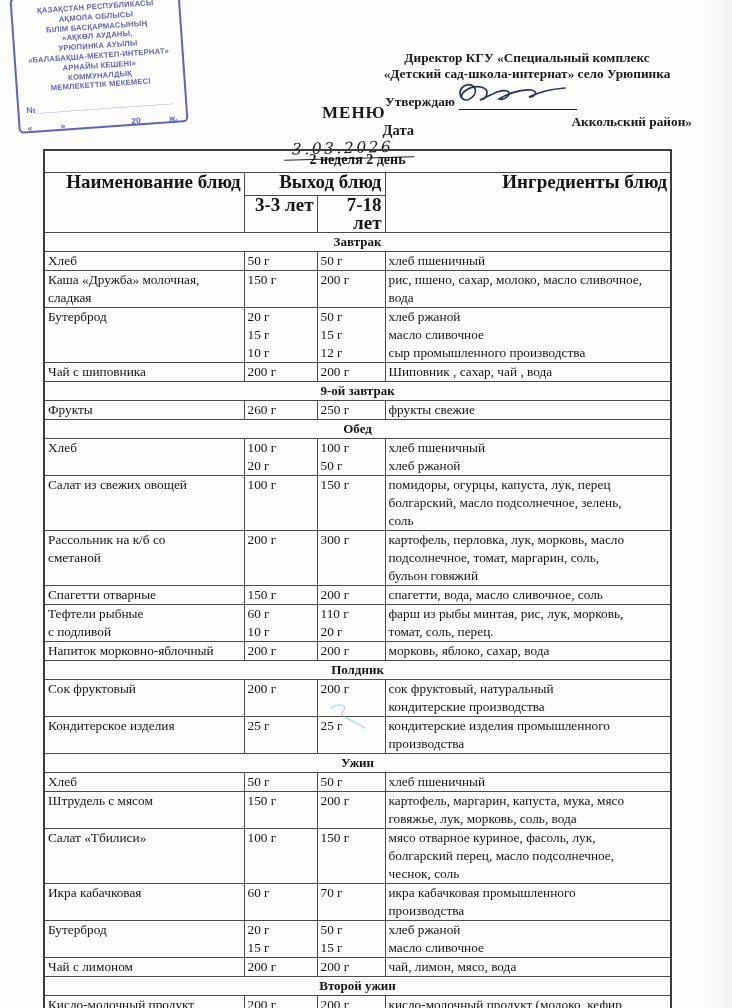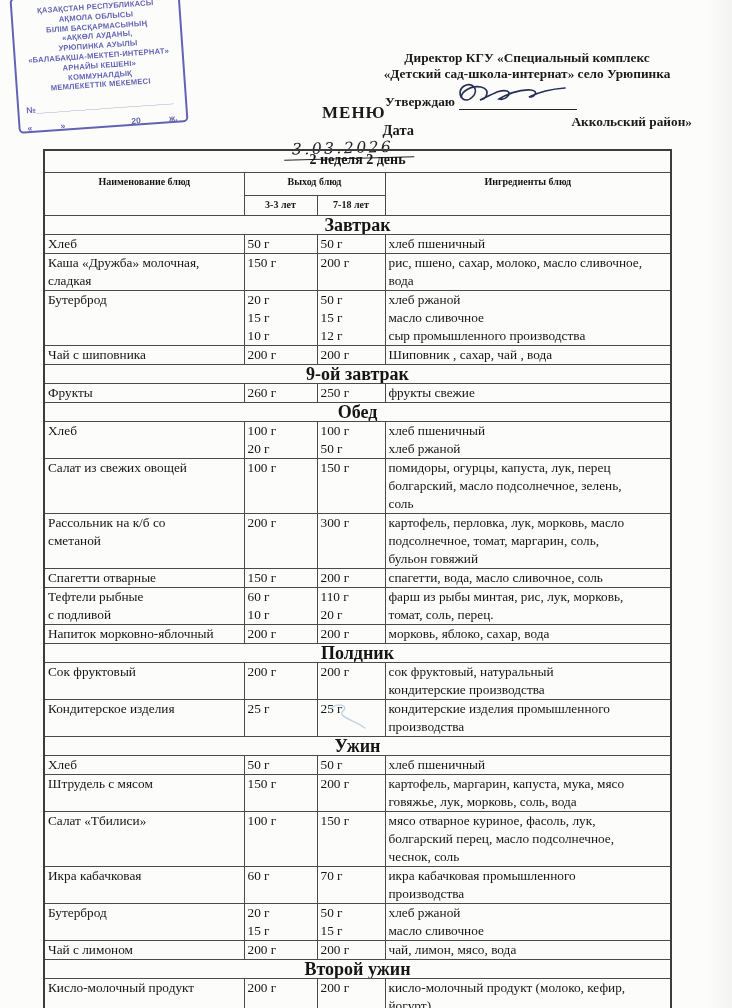--- a/index.html
+++ b/index.html
@@ -46,22 +46,22 @@
     padding:0 4px 1px 8px;
   }
   
   .tbl-wrap{position:absolute;left:43px;top:149px;width:627px;}
   table.menu{border-collapse:collapse;width:100%;table-layout:fixed;
     font-size:13.3px;line-height:18px;color:#151515;}
   table.menu td{border:1px solid #4a4a4a;padding:0 3px;vertical-align:top;
     white-space:pre-line;overflow:hidden;}
   table.menu{border:2px solid #3c3c3c;}
   td.wk{font-weight:bold;text-align:center;font-size:14px;height:21px;}
-  td.hd{font-weight:bold;text-align:center;font-size:10px;vertical-align:middle;}
-  td.sec{font-weight:bold;text-align:center;font-size:18px;height:18px;line-height:18px;}
+  td.hd{font-weight:bold;text-align:right;font-size:19px;vertical-align:middle;}
+  td.sec{font-weight:bold;text-align:center;font-size:13px;height:18px;line-height:18px;}
   td.nm{padding-left:5px;}
   td.pp{padding-left:9px;}
   td.ig{padding-left:7px;}
   
   .artifact{position:absolute;left:325px;top:698px;opacity:.55;}
 </style>
 </head>
 <body>
 
 <div class="scan-edge"></div>

